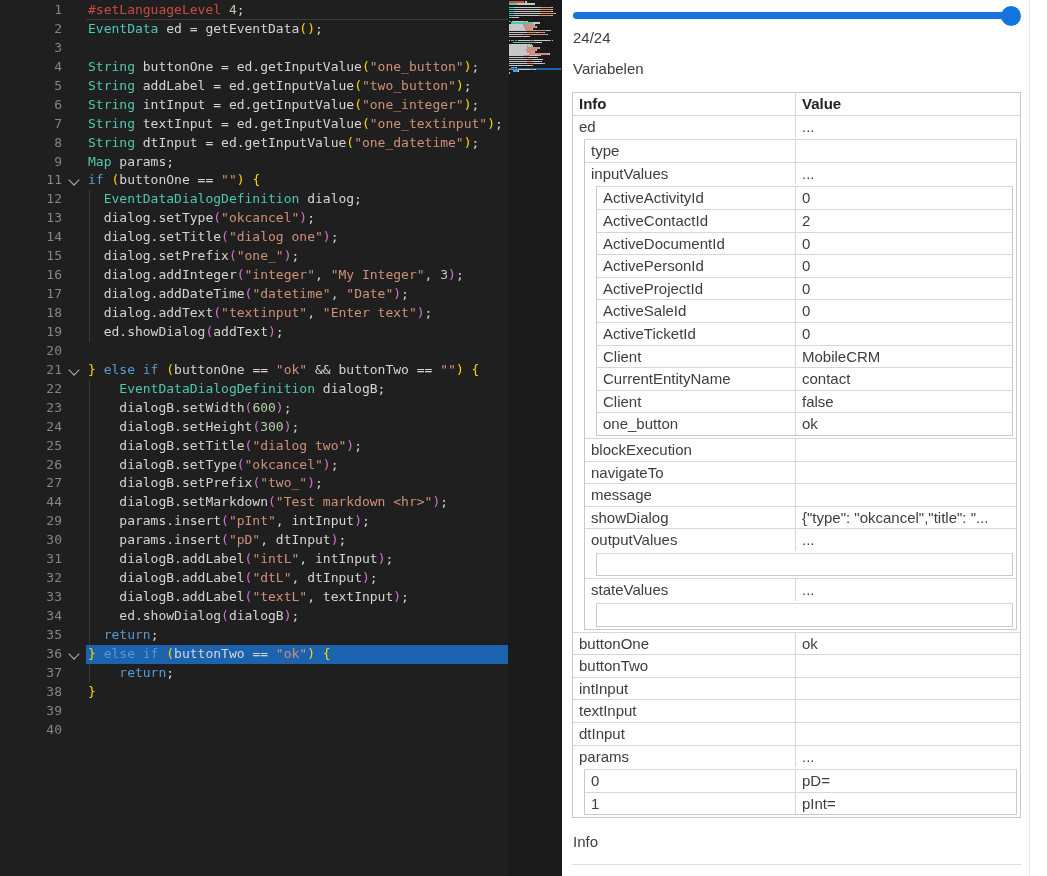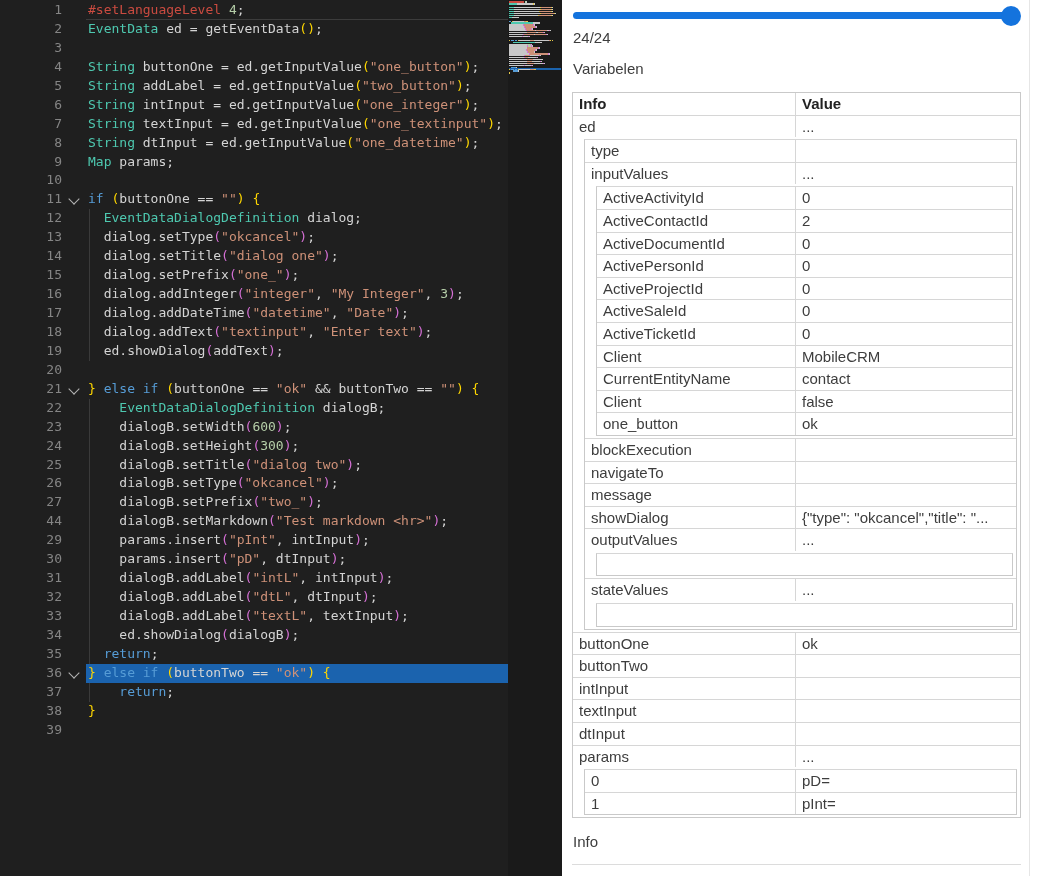--- a/index.html
+++ b/index.html
@@ -63,21 +63,20 @@
   <div class="lines" id="code-lines">
       <div class="line l1"><div class="gut">1</div><div class="fold"></div><div class="code"><span class="tk-r">#setLanguageLevel</span><span class="tk-d"> </span><span class="tk-n">4</span><span class="tk-d">;</span></div></div>
       <div class="line"><div class="gut">2</div><div class="fold"></div><div class="code"><span class="tk-t">EventData</span><span class="tk-d"> ed = getEventData</span><span class="tk-g">()</span><span class="tk-d">;</span></div></div>
       <div class="line"><div class="gut">3</div><div class="fold"></div><div class="code"></div></div>
       <div class="line"><div class="gut">4</div><div class="fold"></div><div class="code"><span class="tk-t">String</span><span class="tk-d"> buttonOne = ed.getInputValue</span><span class="tk-g">(</span><span class="tk-s">"one_button"</span><span class="tk-g">)</span><span class="tk-d">;</span></div></div>
       <div class="line"><div class="gut">5</div><div class="fold"></div><div class="code"><span class="tk-t">String</span><span class="tk-d"> addLabel = ed.getInputValue</span><span class="tk-g">(</span><span class="tk-s">"two_button"</span><span class="tk-g">)</span><span class="tk-d">;</span></div></div>
       <div class="line"><div class="gut">6</div><div class="fold"></div><div class="code"><span class="tk-t">String</span><span class="tk-d"> intInput = ed.getInputValue</span><span class="tk-g">(</span><span class="tk-s">"one_integer"</span><span class="tk-g">)</span><span class="tk-d">;</span></div></div>
       <div class="line"><div class="gut">7</div><div class="fold"></div><div class="code"><span class="tk-t">String</span><span class="tk-d"> textInput = ed.getInputValue</span><span class="tk-g">(</span><span class="tk-s">"one_textinput"</span><span class="tk-g">)</span><span class="tk-d">;</span></div></div>
       <div class="line"><div class="gut">8</div><div class="fold"></div><div class="code"><span class="tk-t">String</span><span class="tk-d"> dtInput = ed.getInputValue</span><span class="tk-g">(</span><span class="tk-s">"one_datetime"</span><span class="tk-g">)</span><span class="tk-d">;</span></div></div>
       <div class="line"><div class="gut">9</div><div class="fold"></div><div class="code"><span class="tk-t">Map</span><span class="tk-d"> params;</span></div></div>
-      <div class="line"><div class="gut">10</div><div class="fold"></div><div class="code"></div></div>
       <div class="line"><div class="gut">11</div><div class="fold"><div class="chev"></div></div><div class="code"><span class="tk-k">if</span><span class="tk-d"> </span><span class="tk-g">(</span><span class="tk-d">buttonOne == </span><span class="tk-s">""</span><span class="tk-g">)</span><span class="tk-d"> </span><span class="tk-g">{</span></div></div>
       <div class="line guide"><div class="gut">12</div><div class="fold"></div><div class="code"><span class="tk-d">  </span><span class="tk-t">EventDataDialogDefinition</span><span class="tk-d"> dialog;</span></div></div>
       <div class="line guide"><div class="gut">13</div><div class="fold"></div><div class="code"><span class="tk-d">  dialog.setType</span><span class="tk-p">(</span><span class="tk-s">"okcancel"</span><span class="tk-p">)</span><span class="tk-d">;</span></div></div>
       <div class="line guide"><div class="gut">14</div><div class="fold"></div><div class="code"><span class="tk-d">  dialog.setTitle</span><span class="tk-p">(</span><span class="tk-s">"dialog one"</span><span class="tk-p">)</span><span class="tk-d">;</span></div></div>
       <div class="line guide"><div class="gut">15</div><div class="fold"></div><div class="code"><span class="tk-d">  dialog.setPrefix</span><span class="tk-p">(</span><span class="tk-s">"one_"</span><span class="tk-p">)</span><span class="tk-d">;</span></div></div>
       <div class="line guide"><div class="gut">16</div><div class="fold"></div><div class="code"><span class="tk-d">  dialog.addInteger</span><span class="tk-p">(</span><span class="tk-s">"integer"</span><span class="tk-d">, </span><span class="tk-s">"My Integer"</span><span class="tk-d">, </span><span class="tk-n">3</span><span class="tk-p">)</span><span class="tk-d">;</span></div></div>
       <div class="line guide"><div class="gut">17</div><div class="fold"></div><div class="code"><span class="tk-d">  dialog.addDateTime</span><span class="tk-p">(</span><span class="tk-s">"datetime"</span><span class="tk-d">, </span><span class="tk-s">"Date"</span><span class="tk-p">)</span><span class="tk-d">;</span></div></div>
       <div class="line guide"><div class="gut">18</div><div class="fold"></div><div class="code"><span class="tk-d">  dialog.addText</span><span class="tk-p">(</span><span class="tk-s">"textinput"</span><span class="tk-d">, </span><span class="tk-s">"Enter text"</span><span class="tk-p">)</span><span class="tk-d">;</span></div></div>
       <div class="line guide"><div class="gut">19</div><div class="fold"></div><div class="code"><span class="tk-d">  ed.showDialog</span><span class="tk-p">(</span><span class="tk-d">addText</span><span class="tk-p">)</span><span class="tk-d">;</span></div></div>
       <div class="line"><div class="gut">20</div><div class="fold"></div><div class="code"></div></div>
@@ -93,20 +92,21 @@
       <div class="line guide"><div class="gut">30</div><div class="fold"></div><div class="code"><span class="tk-d">    params.insert</span><span class="tk-p">(</span><span class="tk-s">"pD"</span><span class="tk-d">, dtInput</span><span class="tk-p">)</span><span class="tk-d">;</span></div></div>
       <div class="line guide"><div class="gut">31</div><div class="fold"></div><div class="code"><span class="tk-d">    dialogB.addLabel</span><span class="tk-p">(</span><span class="tk-s">"intL"</span><span class="tk-d">, intInput</span><span class="tk-p">)</span><span class="tk-d">;</span></div></div>
       <div class="line guide"><div class="gut">32</div><div class="fold"></div><div class="code"><span class="tk-d">    dialogB.addLabel</span><span class="tk-p">(</span><span class="tk-s">"dtL"</span><span class="tk-d">, dtInput</span><span class="tk-p">)</span><span class="tk-d">;</span></div></div>
       <div class="line guide"><div class="gut">33</div><div class="fold"></div><div class="code"><span class="tk-d">    dialogB.addLabel</span><span class="tk-p">(</span><span class="tk-s">"textL"</span><span class="tk-d">, textInput</span><span class="tk-p">)</span><span class="tk-d">;</span></div></div>
       <div class="line guide"><div class="gut">34</div><div class="fold"></div><div class="code"><span class="tk-d">    ed.showDialog</span><span class="tk-p">(</span><span class="tk-d">dialogB</span><span class="tk-p">)</span><span class="tk-d">;</span></div></div>
       <div class="line guide"><div class="gut">35</div><div class="fold"></div><div class="code"><span class="tk-d">  </span><span class="tk-k">return</span><span class="tk-d">;</span></div></div>
       <div class="line hl"><div class="gut">36</div><div class="fold"><div class="chev"></div></div><div class="code"><span class="tk-g">}</span><span class="tk-d"> </span><span class="tk-k">else</span><span class="tk-d"> </span><span class="tk-k">if</span><span class="tk-d"> </span><span class="tk-g">(</span><span class="tk-d">buttonTwo == </span><span class="tk-s">"ok"</span><span class="tk-g">)</span><span class="tk-d"> </span><span class="tk-g">{</span></div></div>
       <div class="line guide"><div class="gut">37</div><div class="fold"></div><div class="code"><span class="tk-d">    </span><span class="tk-k">return</span><span class="tk-d">;</span></div></div>
       <div class="line"><div class="gut">38</div><div class="fold"></div><div class="code"><span class="tk-g">}</span></div></div>
       <div class="line"><div class="gut">39</div><div class="fold"></div><div class="code"></div></div>
+      <div class="line"><div class="gut">40</div><div class="fold"></div><div class="code"></div></div>
     </div>
 </div>
 
 <div class="mm-col">
   <div class="mm" id="minimap">
       <div class="mm-line">
         <span style="width: 14.96px; background: rgb(203, 75, 64);"></span>
         <span style="width: 0.88px; background: transparent;"></span>
         <span style="width: 0.88px; background: rgb(181, 206, 168);"></span>
         <span style="width: 0.88px; background: rgb(200, 200, 200);"></span>

